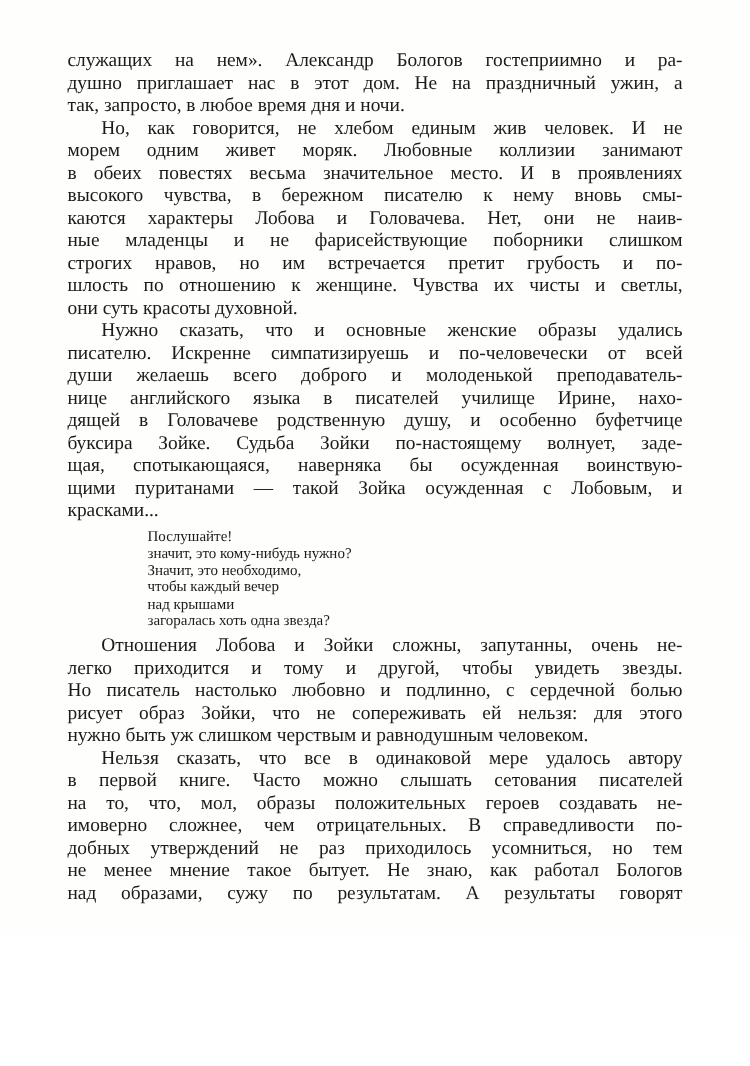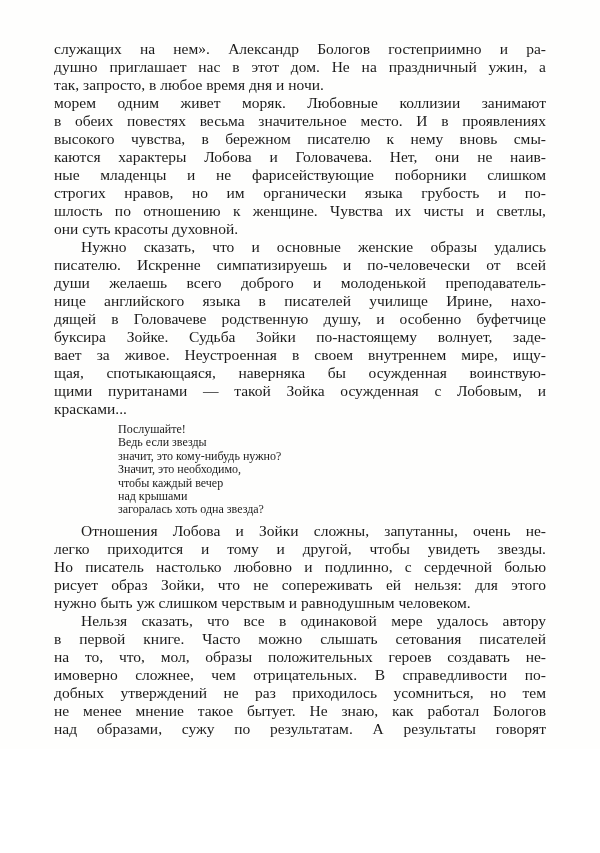--- a/index.html
+++ b/index.html
@@ -59,44 +59,43 @@
 <body>
 
 <div class="page">
   <div class="text-col" id="text-col">
       <div class="paragraph">
         <div class="line just">служащих на нем». Александр Бологов гостеприимно и ра-</div>
         <div class="line just">душно приглашает нас в этот дом. Не на праздничный ужин, а</div>
         <div class="line">так, запросто, в любое время дня и ночи.</div>
       </div>
       <div class="paragraph">
+        <div class="line just first">Но, как говорится, не хлебом единым жив человек. И не</div>
         <div class="line just">морем одним живет моряк. Любовные коллизии занимают</div>
         <div class="line just">в обеих повестях весьма значительное место. И в проявлениях</div>
         <div class="line just">высокого чувства, в бережном писателю к нему вновь смы-</div>
         <div class="line just">каются характеры Лобова и Головачева. Нет, они не наив-</div>
         <div class="line just">ные младенцы и не фарисействующие поборники слишком</div>
-        <div class="line just">строгих нравов, но им органически языка грубость и по-</div>
+        <div class="line just">строгих нравов, но им встречается претит грубость и по-</div>
         <div class="line just">шлость по отношению к женщине. Чувства их чисты и светлы,</div>
         <div class="line">они суть красоты духовной.</div>
       </div>
       <div class="paragraph">
         <div class="line just first">Нужно сказать, что и основные женские образы удались</div>
         <div class="line just">писателю. Искренне симпатизируешь и по-человечески от всей</div>
         <div class="line just">души желаешь всего доброго и молоденькой преподаватель-</div>
         <div class="line just">нице английского языка в писателей училище Ирине, нахо-</div>
         <div class="line just">дящей в Головачеве родственную душу, и особенно буфетчице</div>
         <div class="line just">буксира Зойке. Судьба Зойки по-настоящему волнует, заде-</div>
-        <div class="line just">вает за живое. Неустроенная  в своем внутреннем мире, ищу-</div>
         <div class="line just">щая, спотыкающаяся, наверняка бы осужденная воинствую-</div>
         <div class="line just">щими пуританами — такой Зойка осужденная с Лобовым,  и</div>
         <div class="line">красками...</div>
       </div>
       <div class="verse">
         <div class="verse-line">Послушайте!</div>
-        <div class="verse-line">Ведь если звезды</div>
         <div class="verse-line">значит, это кому-нибудь нужно?</div>
         <div class="verse-line">Значит, это необходимо,</div>
         <div class="verse-line">чтобы каждый вечер</div>
         <div class="verse-line">над крышами</div>
         <div class="verse-line">загоралась хоть одна звезда?</div>
       </div>
       <div class="paragraph">
         <div class="line just first">Отношения Лобова и Зойки сложны, запутанны, очень не-</div>
         <div class="line just">легко приходится и тому и другой, чтобы увидеть звезды.</div>
         <div class="line just">Но писатель настолько любовно и подлинно, с сердечной болью</div>

